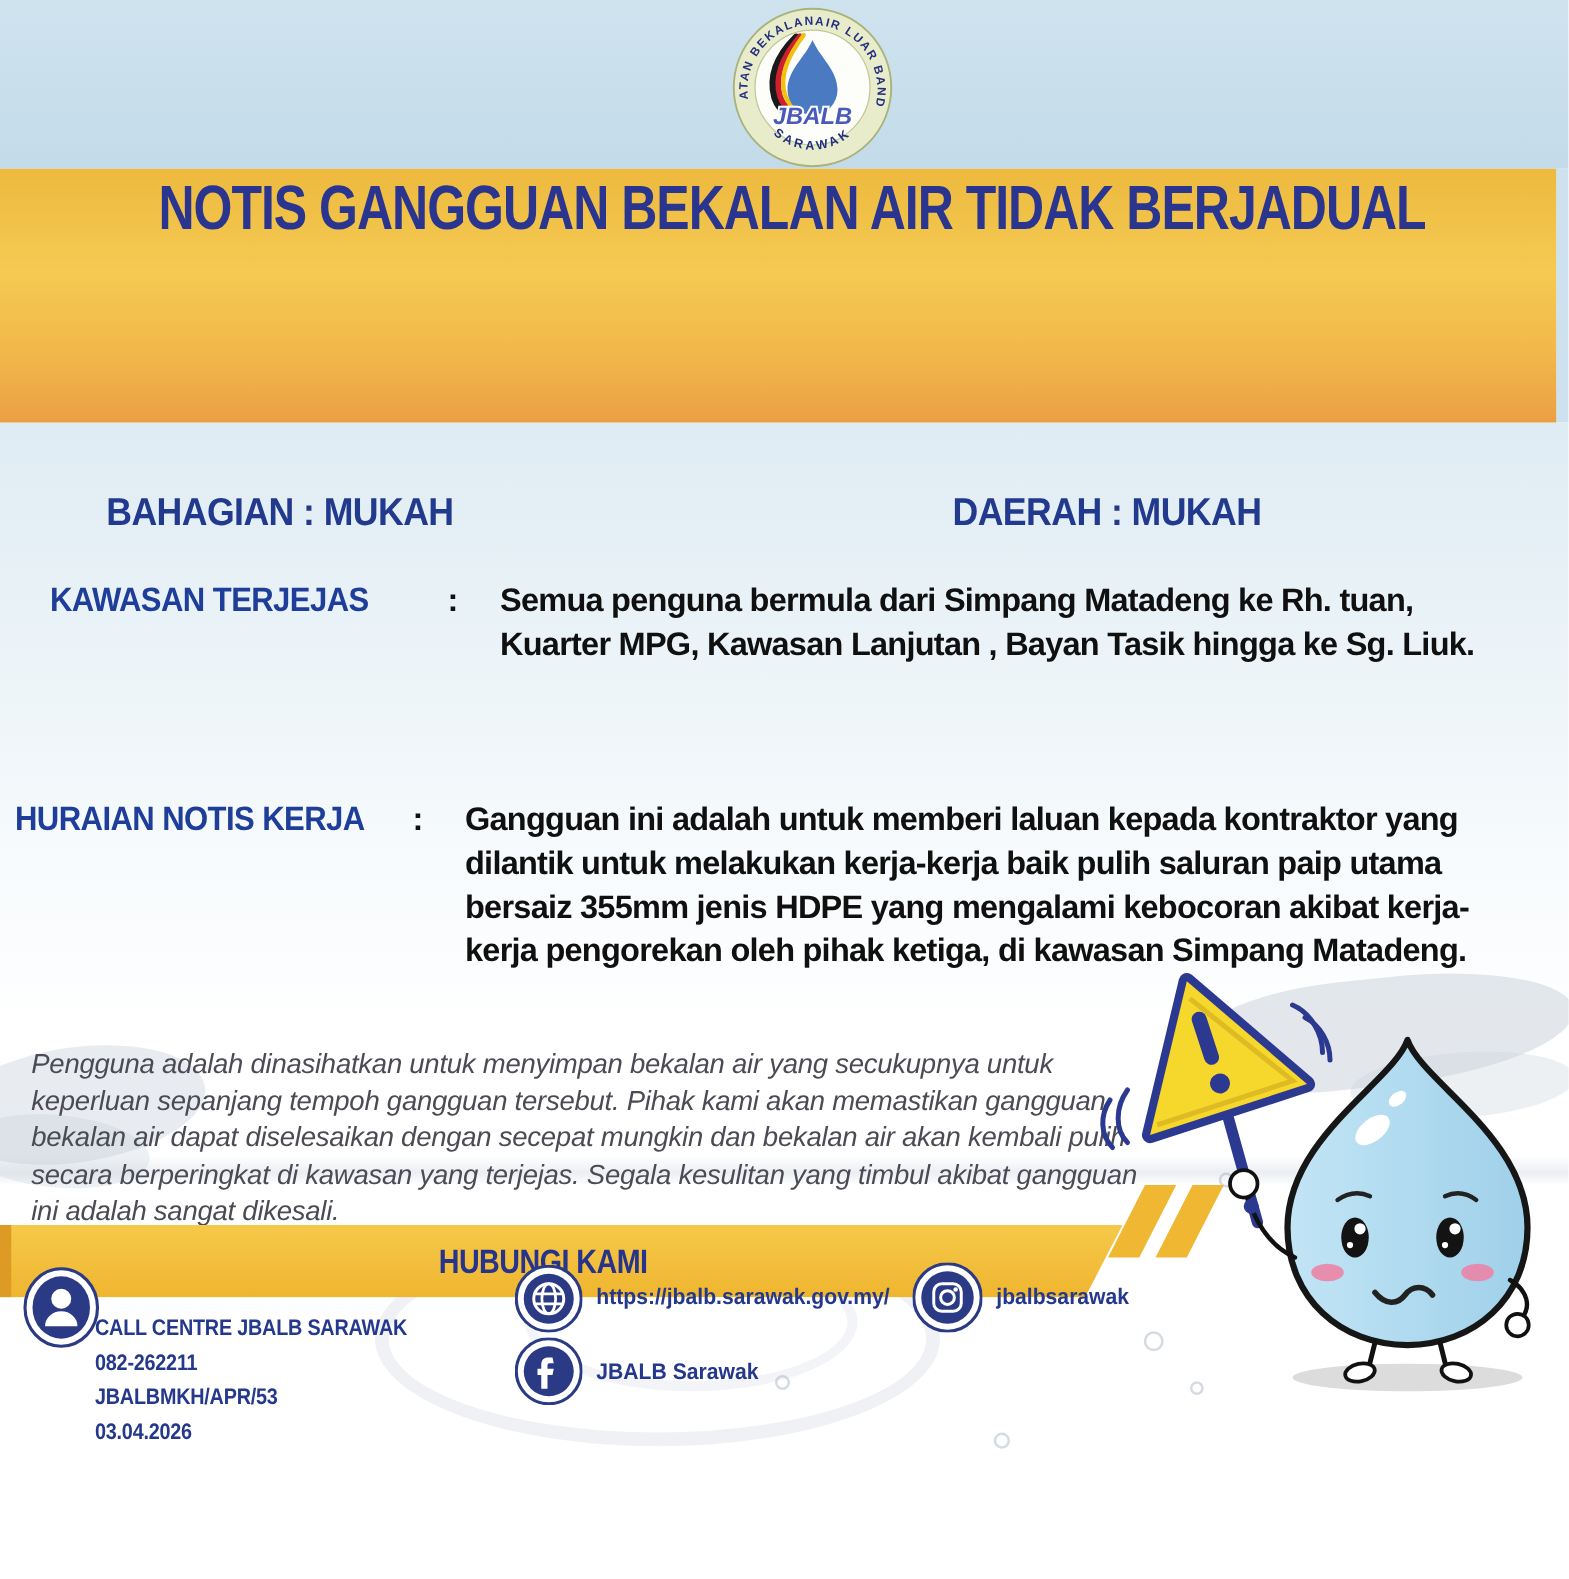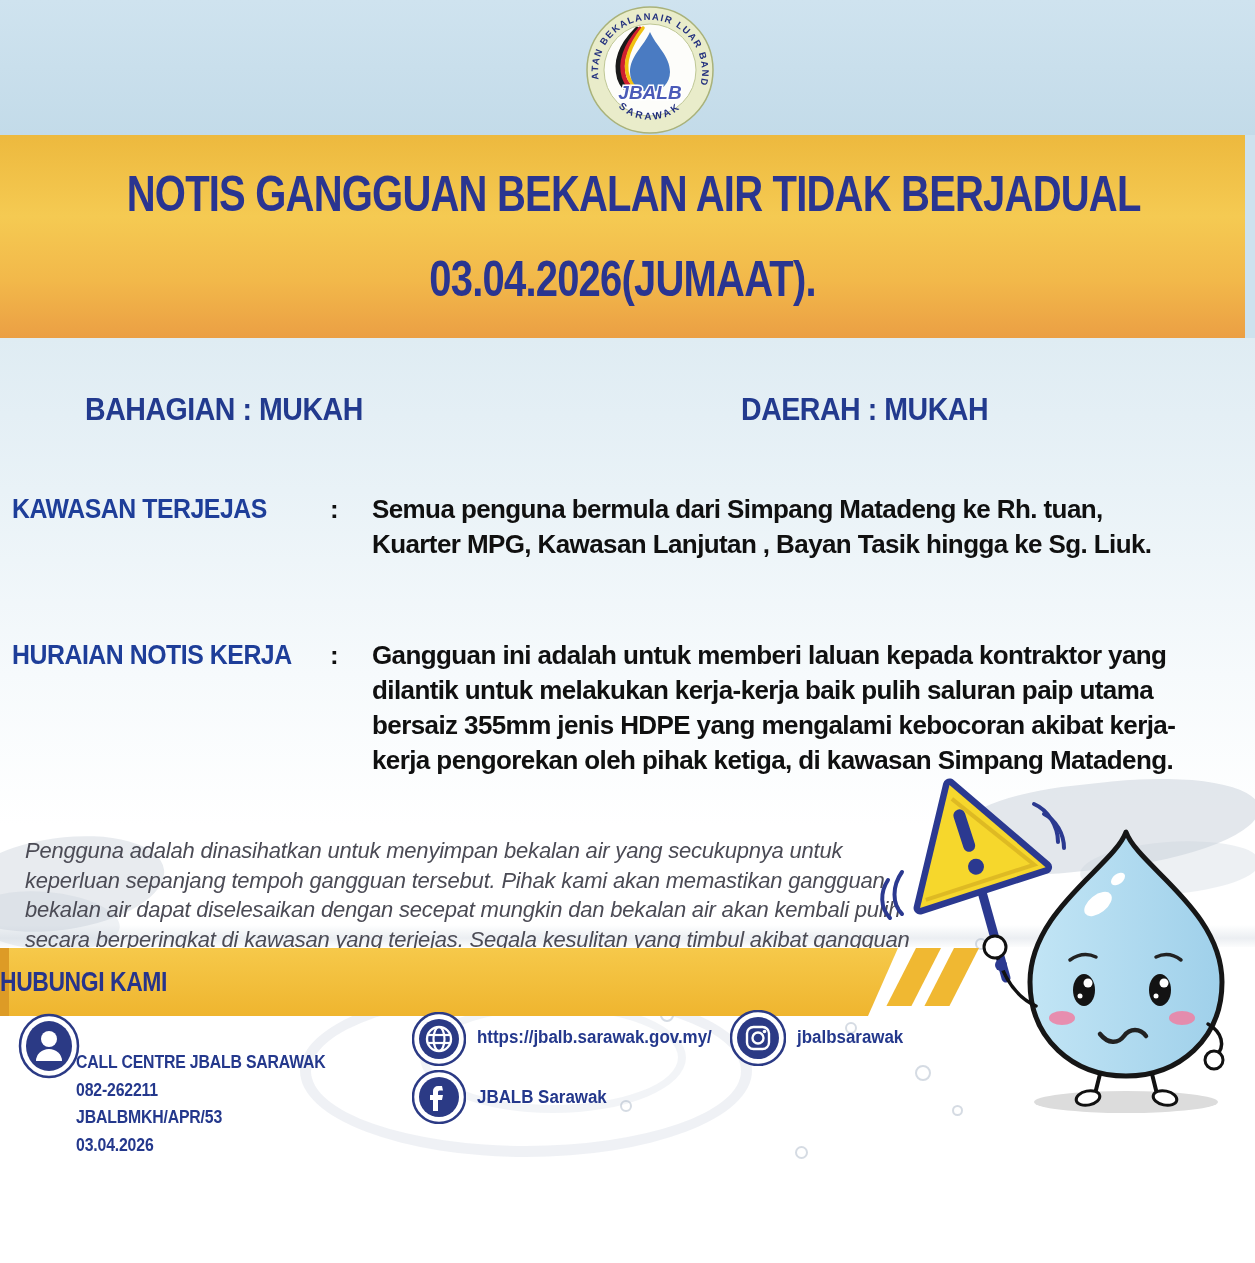--- a/index.html
+++ b/index.html
@@ -10,54 +10,54 @@
   .sky{position:absolute;top:0;left:0;width:100%;height:135px;
        background:linear-gradient(180deg,#cfe3ef 0%,#c3dbe9 100%);}
   .sky-strip{position:absolute;top:135px;right:0;width:10px;height:203px;background:#cde2ee;}
 
   
   .logo{position:absolute;left:585px;top:4px;width:130px;height:130px;z-index:5;}
 
   
   .banner{position:absolute;top:135px;left:0;width:1245px;height:203px;
           background:linear-gradient(180deg,#edb93e 0%,#f5ca52 40%,#f2b84a 72%,#eb9f44 100%);
-          display:flex;flex-direction:column;justify-content:space-evenly;padding:2px 0;box-sizing:border-box;z-index:2;}
+          display:flex;justify-content:space-evenly;padding:2px 0;box-sizing:border-box;z-index:2;}
   .banner .line{text-align:center;color:#2a3590;font-weight:bold;font-size:50px;line-height:58px;white-space:nowrap;}
   .banner .line>span{display:inline-block;transform:scaleX(0.8);transform-origin:center;letter-spacing:-1px;}
 
   
   .section-bg{position:absolute;top:338px;left:0;width:100%;height:610px;
        background:linear-gradient(180deg,#dfecf3 0%,#e9f2f7 25%,#f6fafc 55%,#ffffff 80%);}
 
   .row-region{position:absolute;top:392px;left:0;width:100%;color:#223a8e;font-weight:bold;font-size:31px;z-index:3;}
   .row-region .bahagian{position:absolute;left:85px;top:0;}
-  .row-region .daerah{position:absolute;left:741px;top:0;text-align:center;}
+  .row-region .daerah{position:absolute;left:762px;top:0;text-align:center;}
   .cond{display:inline-block;transform:scaleX(0.92);transform-origin:left center;letter-spacing:-0.5px;white-space:nowrap;}
 
   .info-row{position:absolute;left:12px;width:1190px;display:grid;grid-template-columns:318px 42px 805px;
             color:#101010;font-weight:bold;font-size:26px;line-height:35px;letter-spacing:-0.6px;z-index:3;}
   .info-row .lbl{color:#1e3e99;font-size:27px;}
   .info-row .colon{text-align:left;}
-  .row-kawasan{top:492px;}
+  .row-kawasan{top:463px;margin-left:28px;}
   .row-huraian{top:638px;}
 
   .advisory{position:absolute;top:836px;left:25px;width:890px;font-style:italic;font-weight:normal;
             font-size:22px;line-height:29.5px;color:#4b4b55;letter-spacing:-0.2px;z-index:3;}
 
   
   .splash{position:absolute;inset:0;pointer-events:none;z-index:1;}
   .blob{position:absolute;border-radius:50%;}
   .ring{position:absolute;border-radius:50%;border-style:solid;background:transparent;}
   .bubble{position:absolute;border-radius:50%;border:2px solid rgba(150,165,185,0.4);}
 
   
-  .contact-bar{position:absolute;top:948px;left:0;width:898px;height:68px;z-index:4;
+  .contact-bar{position:absolute;top:980px;left:0;width:898px;height:58px;z-index:4;
        background:linear-gradient(180deg,#f6c94a 0%,#efb52f 100%);
        clip-path:polygon(0 0,100% 0,calc(100% - 30px) 100%,0 100%);
-       display:flex;align-items:center;justify-content:flex-start;}
+       display:flex;align-items:center;justify-content:center;}
   .contact-bar .edge{position:absolute;left:0;top:0;bottom:0;width:9px;background:#dd9b26;}
   .contact-bar .txt{color:#27348b;font-weight:bold;font-size:27px;}
   .stripe{position:absolute;top:948px;height:58px;background:#f0b832;transform:skewX(-27deg);transform-origin:top left;z-index:4;}
   .stripe.s1{left:916px;width:25px;}
   .stripe.s2{left:954px;width:25px;}
 
   
   .contact{position:absolute;top:1005px;left:0;width:100%;height:170px;z-index:4;}
   .c-icon{position:absolute;}
   .call-lines{position:absolute;left:76px;top:44px;color:#24388c;font-weight:bold;font-size:18px;line-height:27.5px;

